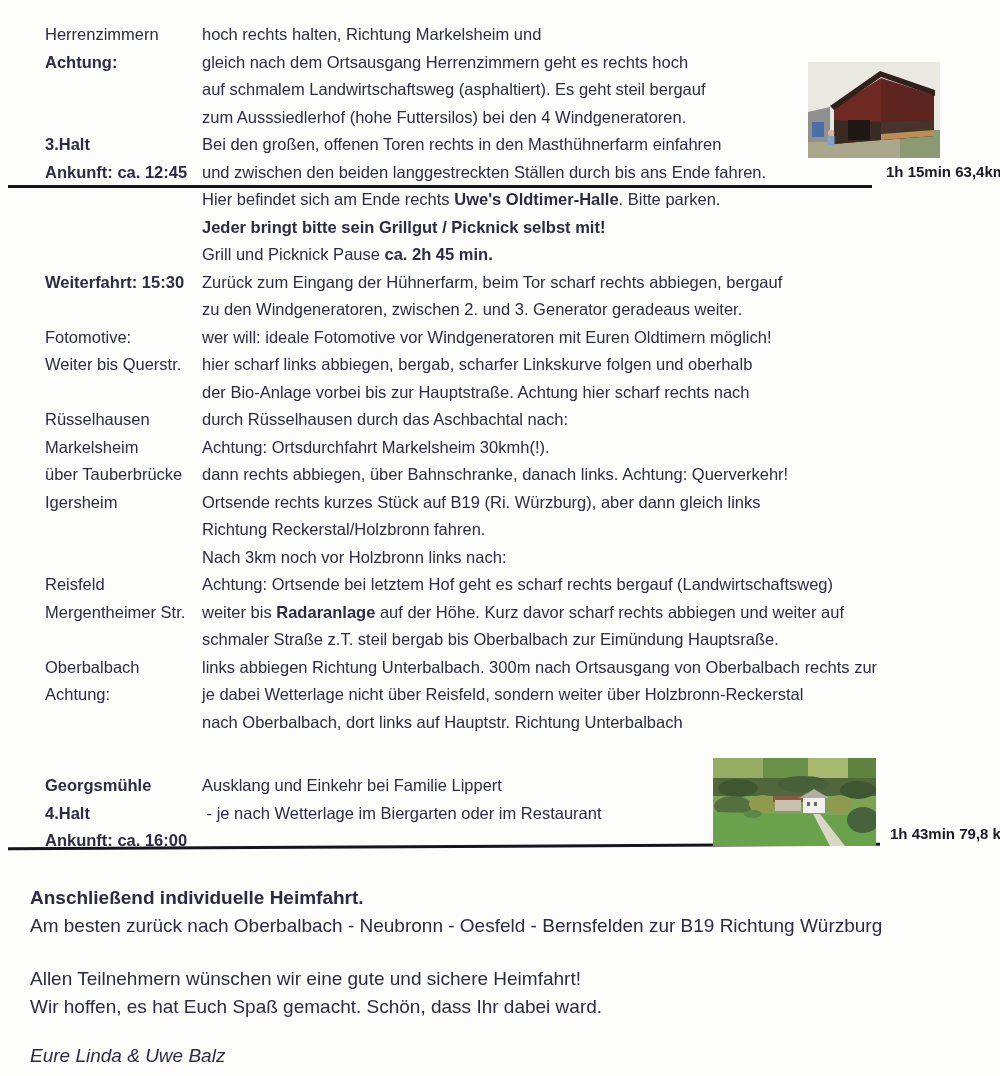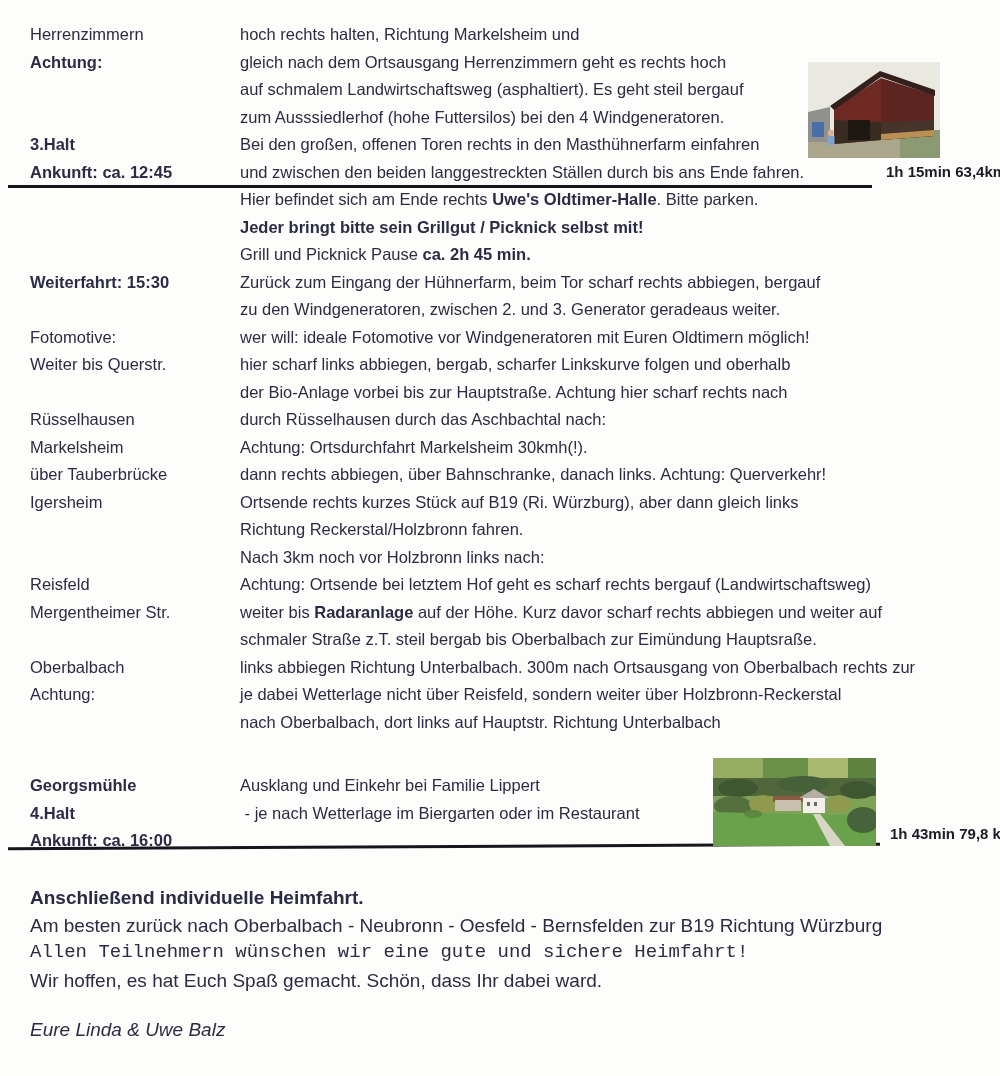--- a/index.html
+++ b/index.html
@@ -6,21 +6,21 @@
   body{
     width:1000px;height:1076px;position:relative;overflow:hidden;
     background:#fdfdfb;
     font-family:"Liberation Sans", sans-serif;
     color:#2b2b45;
   }
   .rows{position:absolute;left:0;width:1000px;}
   #section1{top:21px;}
   #section2{top:772px;}
   .row{display:flex;height:27.5px;line-height:27.5px;font-size:16.5px;}
-  .lcell{width:240px;padding-left:30px;box-sizing:border-box;flex-shrink:0;white-space:nowrap;}
+  .lcell{width:202px;padding-left:45px;box-sizing:border-box;flex-shrink:0;white-space:nowrap;}
   .rcell{white-space:nowrap;}
   .rcell span,.lcell span,.cline span{white-space:pre;}
   .b{font-weight:bold;}
   .u{text-underline-offset:3px;text-decoration-thickness:1.5px;}
   .i{font-style:italic;}
   .rule{position:absolute;height:3px;background:#15151c;}
   #rule1{left:8px;top:185px;width:864px;}
   #rule2{left:8px;top:845px;width:872px;transform:rotate(-0.3deg);}
   .photo{position:absolute;display:block;}
   #photo1{left:808px;top:62px;}
@@ -200,16 +200,16 @@
   <polygon points="0,54 163,58 163,88 0,88" fill="#69a24b"></polygon>
   <polygon points="100,56 107,56 132,88 117,88" fill="#d9d6c6"></polygon>
   <ellipse cx="150" cy="62" rx="16" ry="13" fill="#46633c"></ellipse>
   <ellipse cx="40" cy="56" rx="9" ry="4" fill="#5d8742"></ellipse>
 </svg>
 <div id="cap2" class="cap">1h 43min 79,8 km</div>
 
 <div id="closing">
     <div class="cline"><span class="b">Anschließend individuelle Heimfahrt.</span></div>
     <div class="cline"><span>Am besten zurück nach Oberbalbach - Neubronn - Oesfeld - Bernsfelden zur B19 Richtung Würzburg</span></div>
-    <div class="cline" style=" font-family: Liberation Mono, monospace;"><span>Allen Teilnehmern wünschen wir eine gute und sichere Heimfahrt!</span></div>
+    <div class="cline" style="margin-top: 26px;"><span>Allen Teilnehmern wünschen wir eine gute und sichere Heimfahrt!</span></div>
     <div class="cline"><span>Wir hoffen, es hat Euch Spaß gemacht. Schön, dass Ihr dabei ward.</span></div>
     <div class="cline" style="margin-top: 22px;"><span class="i">Eure Linda &amp; Uwe Balz</span></div>
   </div>
 
 </body></html>

